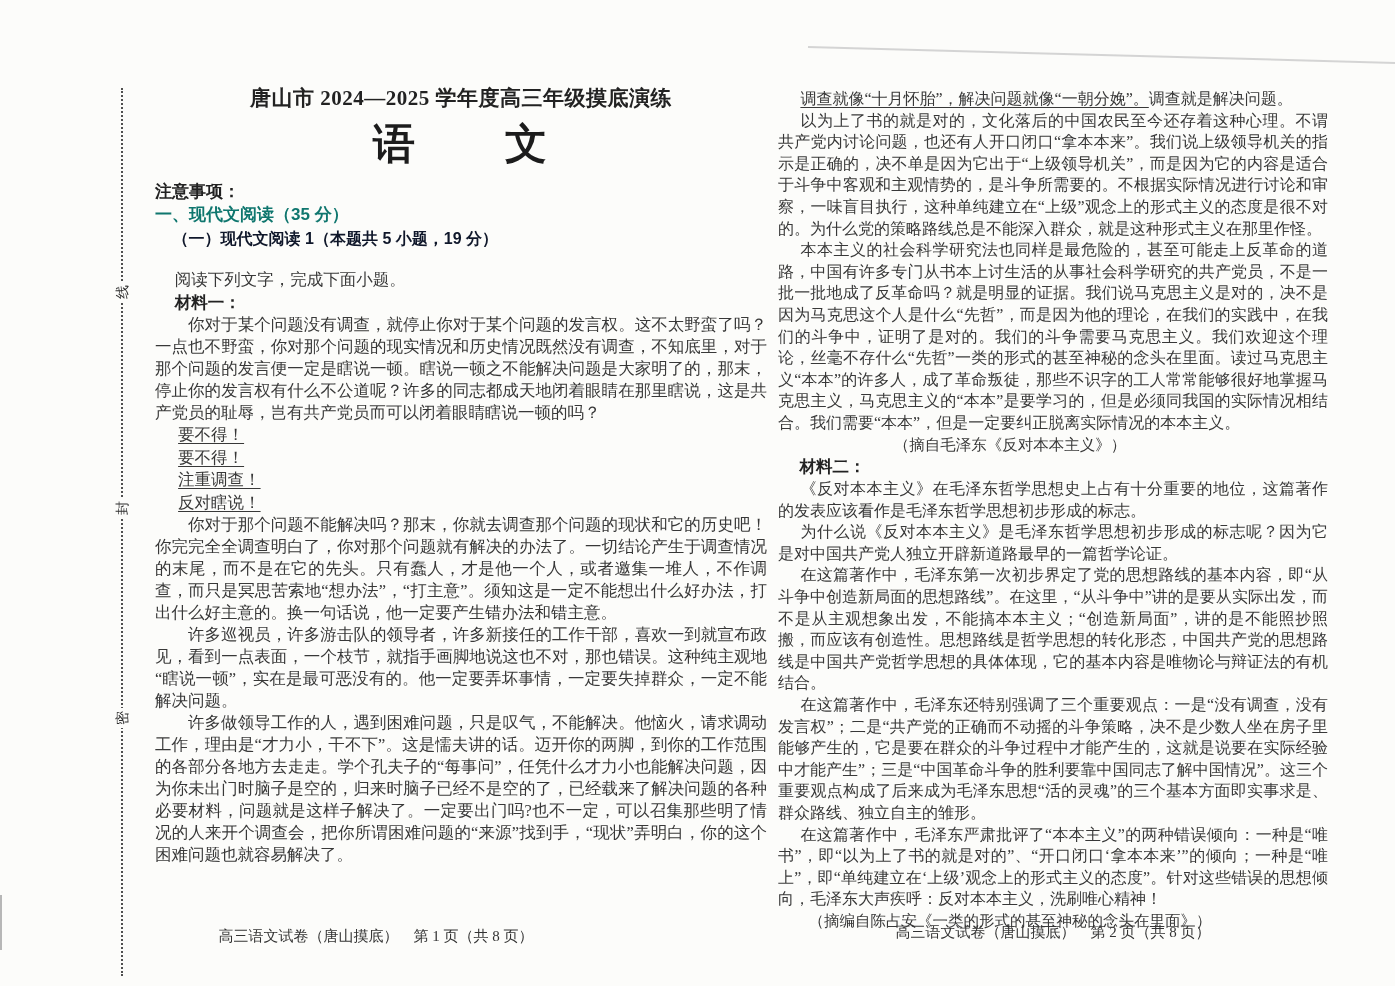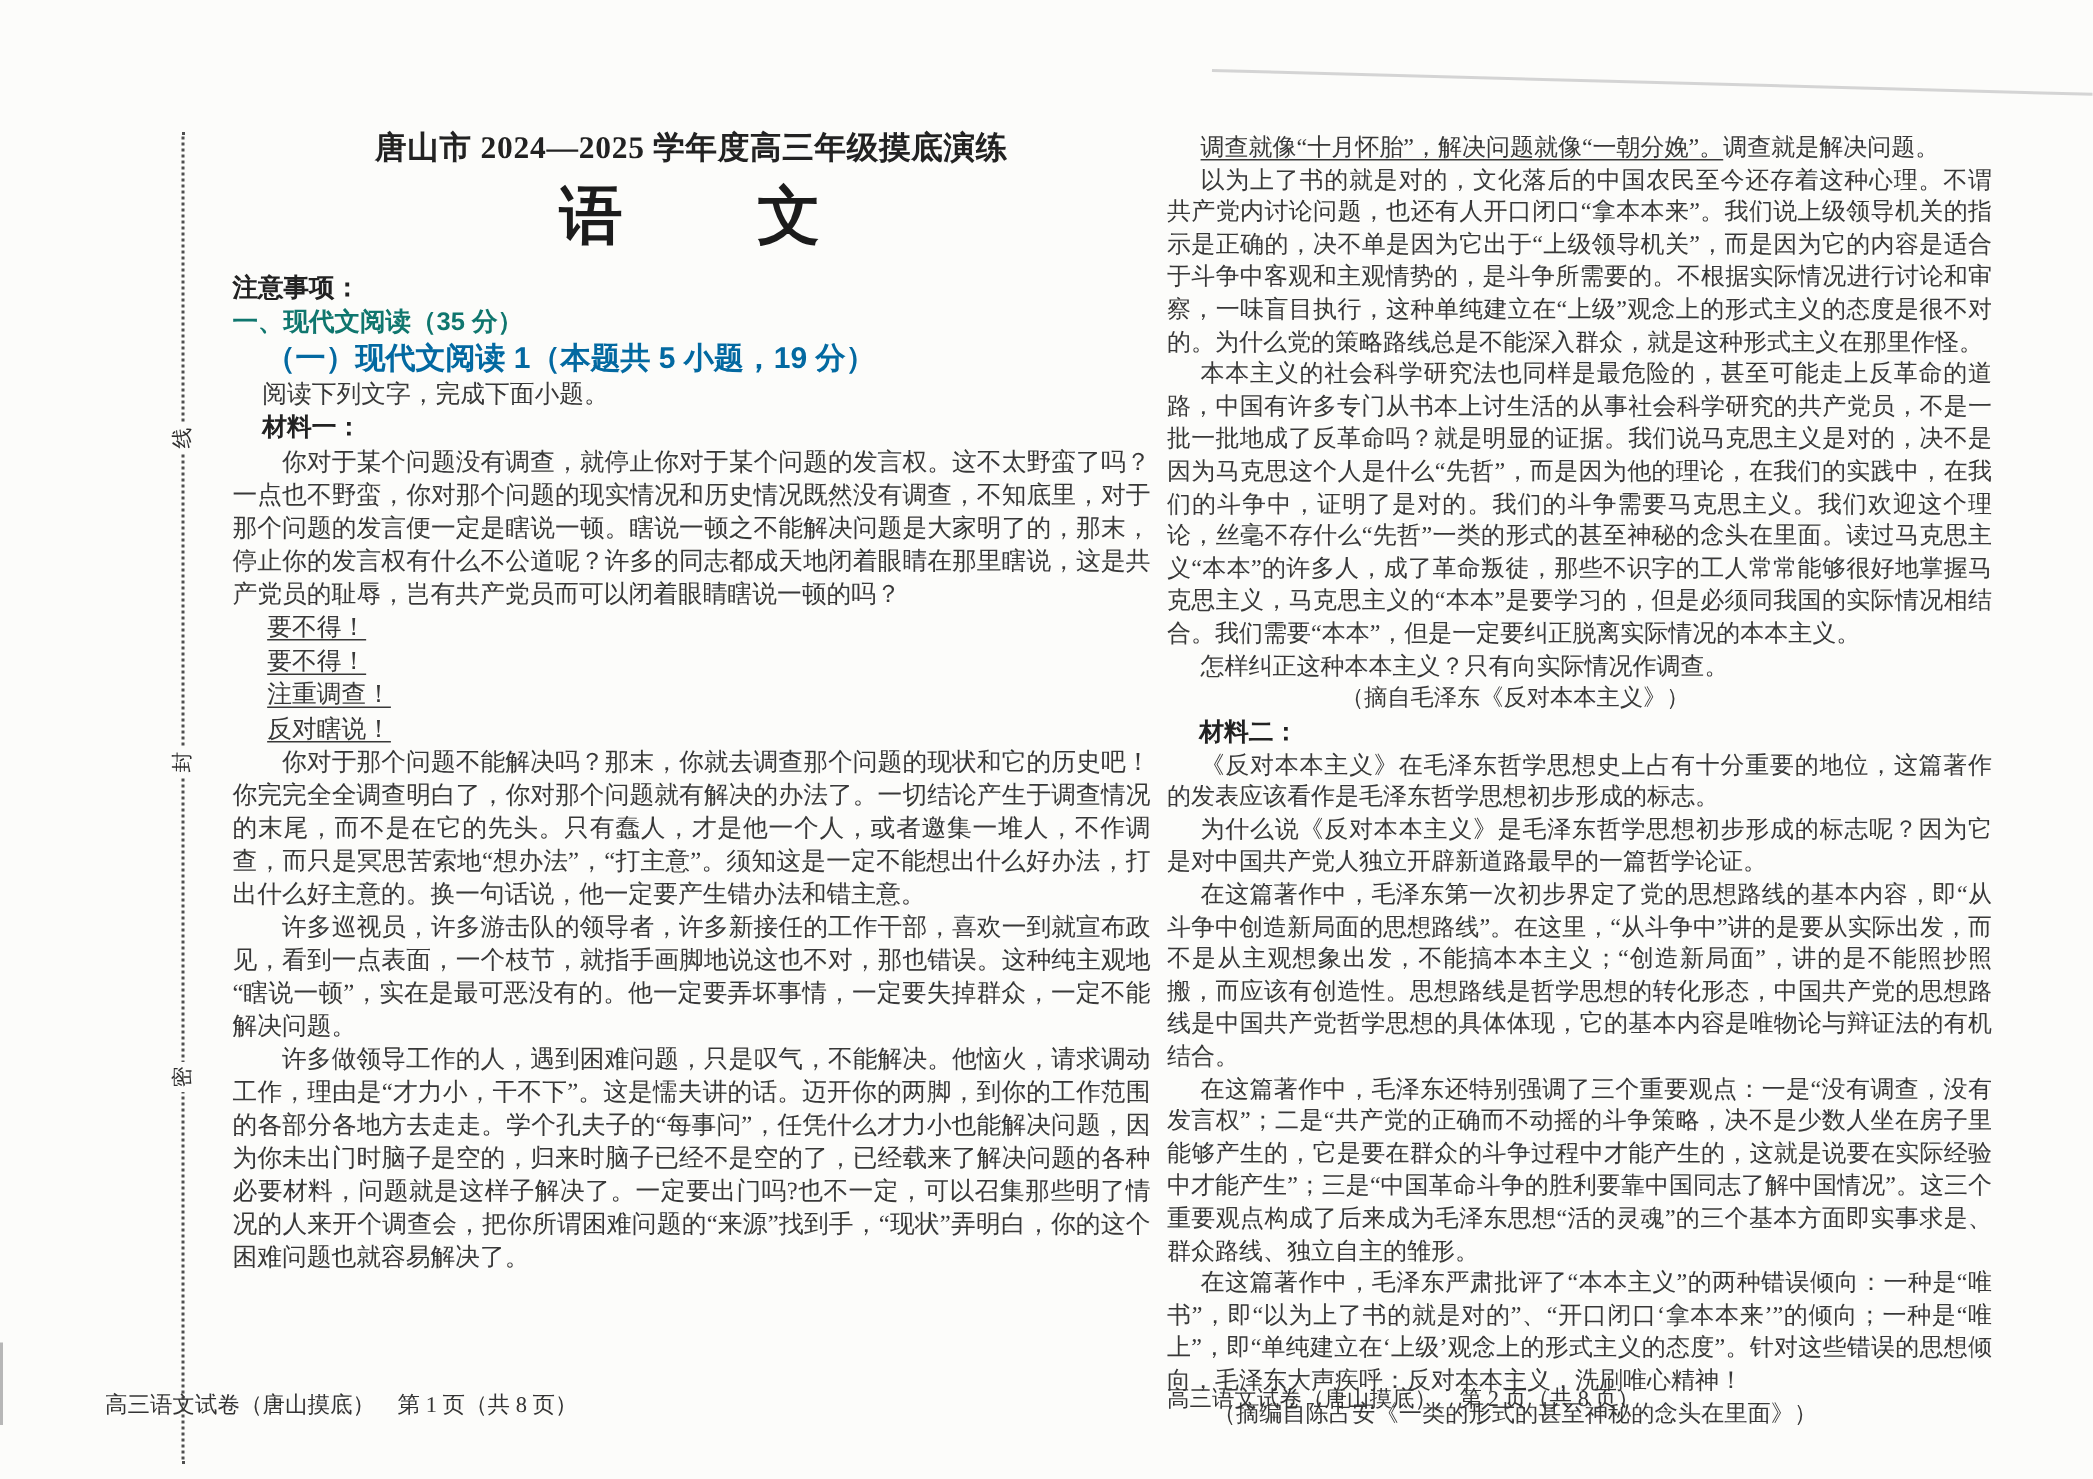--- a/index.html
+++ b/index.html
@@ -17,35 +17,35 @@
   .title{font-size:21px;font-weight:700;text-align:center;margin:0;letter-spacing:.5px;color:#222;}
   .subject{font-size:42px;font-weight:700;text-align:center;margin:4px 0 8px;color:#1c1c1c;letter-spacing:2px;}
 
   .notice-head{font-weight:700;font-size:17px;line-height:23px;color:#222;
     font-family:"Liberation Sans","DejaVu Sans",sans-serif;}
   .notices{padding-left:5px;}
   .notice{margin:0;font-size:16.5px;line-height:22px;text-indent:1.0em;text-align:justify;}
 
   .sec{font-weight:700;font-size:17px;line-height:24px;margin:0;color:#0f766e;
     font-family:"Liberation Sans","DejaVu Sans",sans-serif;}
-  .subsec{font-weight:700;font-size:20px;line-height:24px;margin:0 0 0 1.1em;color:#0369a1;
+  .subsec{font-weight:700;font-size:16px;line-height:24px;margin:0 0 17px 1.1em;color:#0f172a;
     font-family:"Liberation Sans","DejaVu Sans",sans-serif;}
   .ins{font-size:16.5px;line-height:23px;margin:0 0 0 1.2em;}
   .mat{font-weight:700;font-size:16.5px;line-height:23px;margin:0 0 0 1.2em;color:#222;
     font-family:"Liberation Sans","DejaVu Sans",sans-serif;}
 
   .para{margin:0;font-size:16.5px;line-height:22px;text-align:justify;text-indent:2em;}
   .slogan{margin:0;font-size:16.5px;line-height:22.5px;padding-left:1.4em;}
   .ul{text-decoration:underline;text-underline-offset:3px;text-decoration-thickness:1px;}
 
   .page-right .para{font-size:16px;line-height:21.6px;text-indent:1.4em;}
   .attr{margin:0;font-size:15.5px;line-height:21.6px;text-align:center;padding-right:86px;}
   .page-right .mat{margin-left:1.3em;}
 
-  .footer{position:absolute;bottom:0;left:0;right:0;text-align:left;font-size:15px;color:#333;white-space:nowrap;}
+  .footer{position:absolute;bottom:0;left:0;right:0;text-align:center;font-size:15px;color:#333;white-space:nowrap;}
   .page-left .footer{transform:translateX(-85px);}
 
   
   .bind-line{position:absolute;left:121px;top:88px;height:888px;width:0;
     border-left:2px dotted #4f4f4f;}
   .bchar{position:absolute;left:-10px;width:20px;text-align:center;font-size:14px;color:#2e2e2e;
     transform:rotate(-90deg);background:#fcfcfa;line-height:16px;}
   .bchar.c0{top:196px;}
   .bchar.c1{top:412px;}
   .bchar.c2{top:622px;}
@@ -87,21 +87,20 @@
   <p class="para">许多巡视员，许多游击队的领导者，许多新接任的工作干部，喜欢一到就宣布政见，看到一点表面，一个枝节，就指手画脚地说这也不对，那也错误。这种纯主观地“瞎说一顿”，实在是最可恶没有的。他一定要弄坏事情，一定要失掉群众，一定不能解决问题。</p>
   <p class="para">许多做领导工作的人，遇到困难问题，只是叹气，不能解决。他恼火，请求调动工作，理由是“才力小，干不下”。这是懦夫讲的话。迈开你的两脚，到你的工作范围的各部分各地方去走走。学个孔夫子的“每事问”，任凭什么才力小也能解决问题，因为你未出门时脑子是空的，归来时脑子已经不是空的了，已经载来了解决问题的各种必要材料，问题就是这样子解决了。一定要出门吗?也不一定，可以召集那些明了情况的人来开个调查会，把你所谓困难问题的“来源”找到手，“现状”弄明白，你的这个困难问题也就容易解决了。</p>
 
   <div class="footer">高三语文试卷（唐山摸底）　第 1 页（共 8 页）</div>
 </div>
 
 <div class="page page-right">
   <p class="para"><span class="ul">调查就像“十月怀胎”，解决问题就像“一朝分娩”。</span><span>调查就是解决问题。</span></p>
   <p class="para">以为上了书的就是对的，文化落后的中国农民至今还存着这种心理。不谓共产党内讨论问题，也还有人开口闭口“拿本本来”。我们说上级领导机关的指示是正确的，决不单是因为它出于“上级领导机关”，而是因为它的内容是适合于斗争中客观和主观情势的，是斗争所需要的。不根据实际情况进行讨论和审察，一味盲目执行，这种单纯建立在“上级”观念上的形式主义的态度是很不对的。为什么党的策略路线总是不能深入群众，就是这种形式主义在那里作怪。</p>
   <p class="para">本本主义的社会科学研究法也同样是最危险的，甚至可能走上反革命的道路，中国有许多专门从书本上讨生活的从事社会科学研究的共产党员，不是一批一批地成了反革命吗？就是明显的证据。我们说马克思主义是对的，决不是因为马克思这个人是什么“先哲”，而是因为他的理论，在我们的实践中，在我们的斗争中，证明了是对的。我们的斗争需要马克思主义。我们欢迎这个理论，丝毫不存什么“先哲”一类的形式的甚至神秘的念头在里面。读过马克思主义“本本”的许多人，成了革命叛徒，那些不识字的工人常常能够很好地掌握马克思主义，马克思主义的“本本”是要学习的，但是必须同我国的实际情况相结合。我们需要“本本”，但是一定要纠正脱离实际情况的本本主义。</p>
-  <p class="para">怎样纠正这种本本主义？只有向实际情况作调查。</p>
   <p class="attr">（摘自毛泽东《反对本本主义》）</p>
 
   <div class="mat">材料二：</div>
   <p class="para">《反对本本主义》在毛泽东哲学思想史上占有十分重要的地位，这篇著作的发表应该看作是毛泽东哲学思想初步形成的标志。</p>
   <p class="para">为什么说《反对本本主义》是毛泽东哲学思想初步形成的标志呢？因为它是对中国共产党人独立开辟新道路最早的一篇哲学论证。</p>
   <p class="para">在这篇著作中，毛泽东第一次初步界定了党的思想路线的基本内容，即“从斗争中创造新局面的思想路线”。在这里，“从斗争中”讲的是要从实际出发，而不是从主观想象出发，不能搞本本主义；“创造新局面”，讲的是不能照抄照搬，而应该有创造性。思想路线是哲学思想的转化形态，中国共产党的思想路线是中国共产党哲学思想的具体体现，它的基本内容是唯物论与辩证法的有机结合。</p>
   <p class="para">在这篇著作中，毛泽东还特别强调了三个重要观点：一是“没有调查，没有发言权”；二是“共产党的正确而不动摇的斗争策略，决不是少数人坐在房子里能够产生的，它是要在群众的斗争过程中才能产生的，这就是说要在实际经验中才能产生”；三是“中国革命斗争的胜利要靠中国同志了解中国情况”。这三个重要观点构成了后来成为毛泽东思想“活的灵魂”的三个基本方面即实事求是、群众路线、独立自主的雏形。</p>
   <p class="para">在这篇著作中，毛泽东严肃批评了“本本主义”的两种错误倾向：一种是“唯书”，即“以为上了书的就是对的”、“开口闭口‘拿本本来’”的倾向；一种是“唯上”，即“单纯建立在‘上级’观念上的形式主义的态度”。针对这些错误的思想倾向，毛泽东大声疾呼：反对本本主义，洗刷唯心精神！</p>
   <p class="attr">（摘编自陈占安《一类的形式的甚至神秘的念头在里面》）</p>
 

